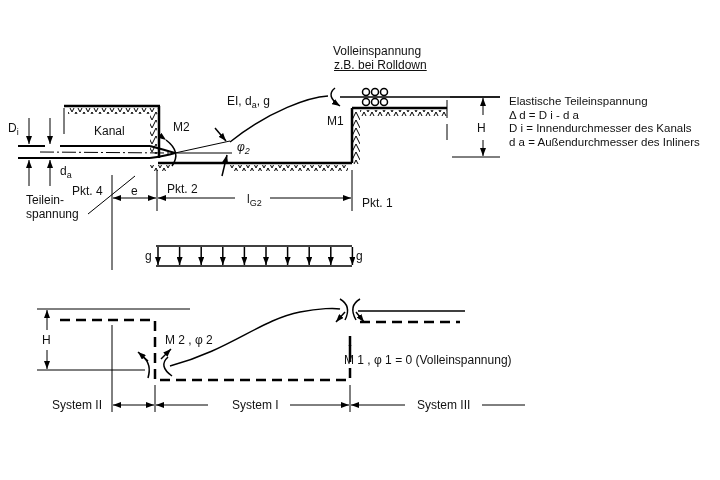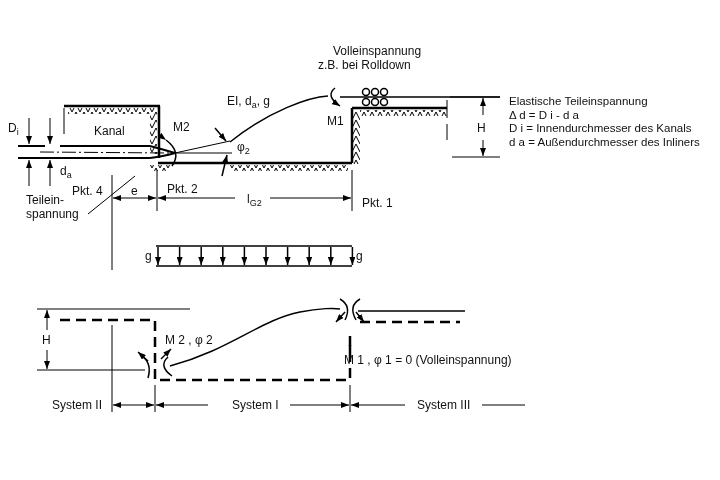--- a/index.html
+++ b/index.html
@@ -142,30 +142,30 @@
     <line x1="175" y1="405" x2="156" y2="405" stroke="#000" stroke-width="1" marker-end="url(#ah)"></line>
     <line x1="175" y1="405" x2="208" y2="405" stroke="#000" stroke-width="1"></line>
     <line x1="290" y1="405" x2="349" y2="405" stroke="#000" stroke-width="1" marker-end="url(#ah)"></line>
     <line x1="372" y1="405" x2="351" y2="405" stroke="#000" stroke-width="1" marker-end="url(#ah)"></line>
     <line x1="372" y1="405" x2="405" y2="405" stroke="#000" stroke-width="1"></line>
     <line x1="482" y1="405" x2="525" y2="405" stroke="#000" stroke-width="1"></line>
   </g>
 </svg>
 
 <div class="lbl" style="left:333px;top:44px;">Volleinspannung</div>
-<div class="lbl" style="left:318px;top:58px;">z.B. bei Rolldown</div>
+<div class="lbl" style="left:334px;top:58px;text-decoration:underline;">z.B. bei Rolldown</div>
 
 <div class="lbl" style="left:227px;top:94px;"><span>EI, d</span><sub>a</sub><span>, g</span></div>
 
 <div class="lbl" style="left:8px;top:121px;"><span>D</span><sub>i</sub></div>
 <div class="lbl" style="left:60px;top:164px;"><span>d</span><sub>a</sub></div>
 <div class="lbl" style="left:94px;top:124px;">Kanal</div>
 <div class="lbl" style="left:173px;top:120px;">M2</div>
 <div class="lbl" style="left:327px;top:114px;">M1</div>
-<div class="lbl" style="left:237px;top:140px;"><span>φ</span><sub>2</sub></div>
+<div class="lbl" style="left:237px;top:140px;font-style:italic;"><span>φ</span><sub>2</sub></div>
 <div class="lbl" style="left:477px;top:121px;">H</div>
 <div class="lbl" style="left:72px;top:184px;">Pkt. 4</div>
 <div class="lbl" style="left:167px;top:182px;">Pkt. 2</div>
 <div class="lbl" style="left:362px;top:196px;">Pkt. 1</div>
 <div class="lbl" style="left:131px;top:184px;">e</div>
 <div class="lbl" style="left:247px;top:192px;text-align:center;"><span>l</span><sub>G2</sub></div>
 <div class="lbl" style="left:26px;top:193px;">Teilein-</div>
 <div class="lbl" style="left:26px;top:207px;">spannung</div>
 <div class="lbl" style="left:145px;top:249px;">g</div>
 <div class="lbl" style="left:356px;top:249px;">g</div>

